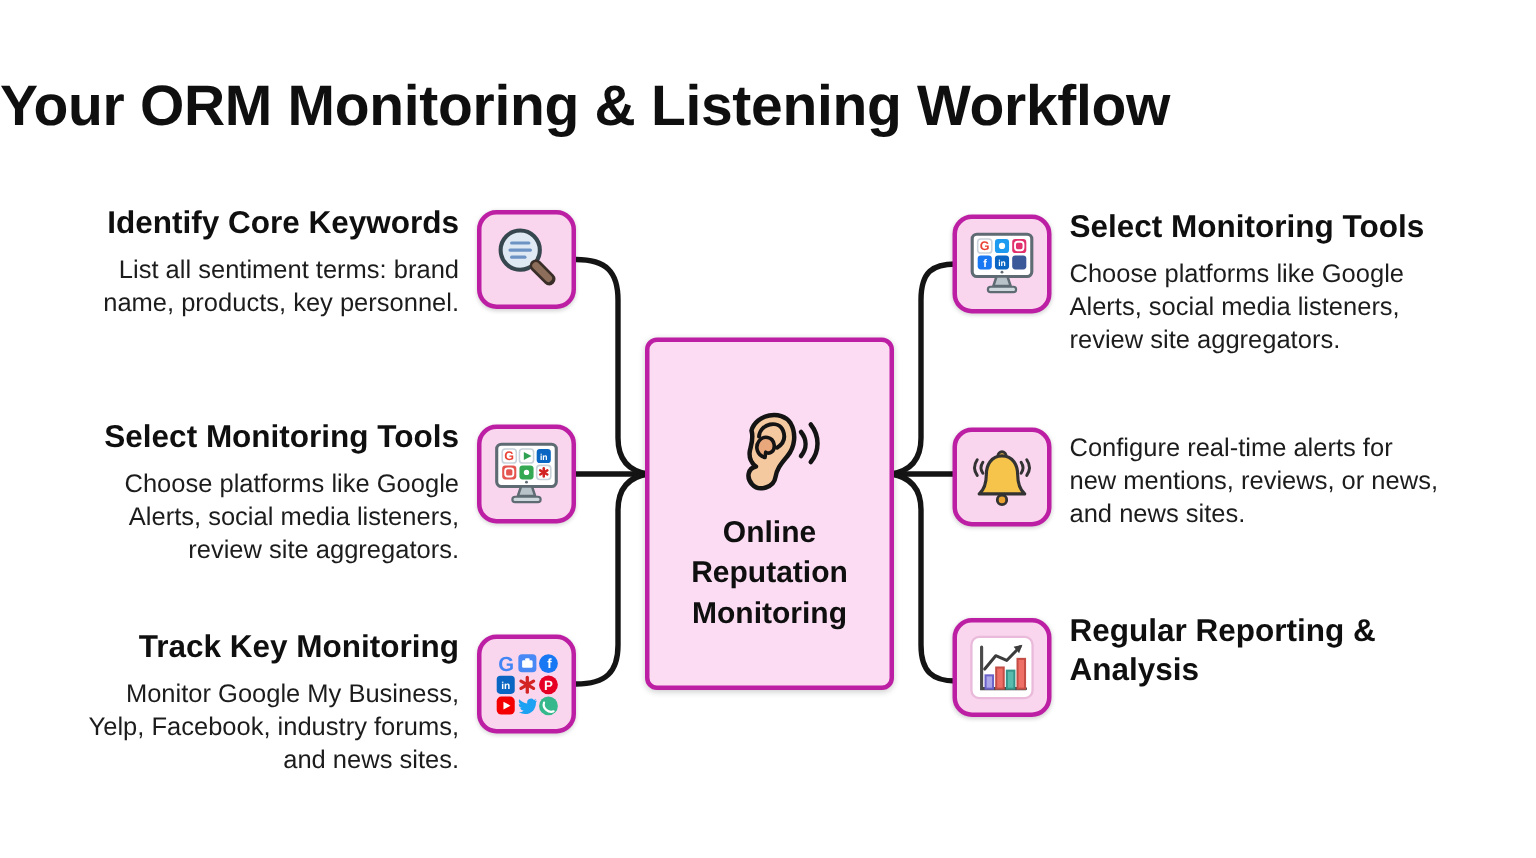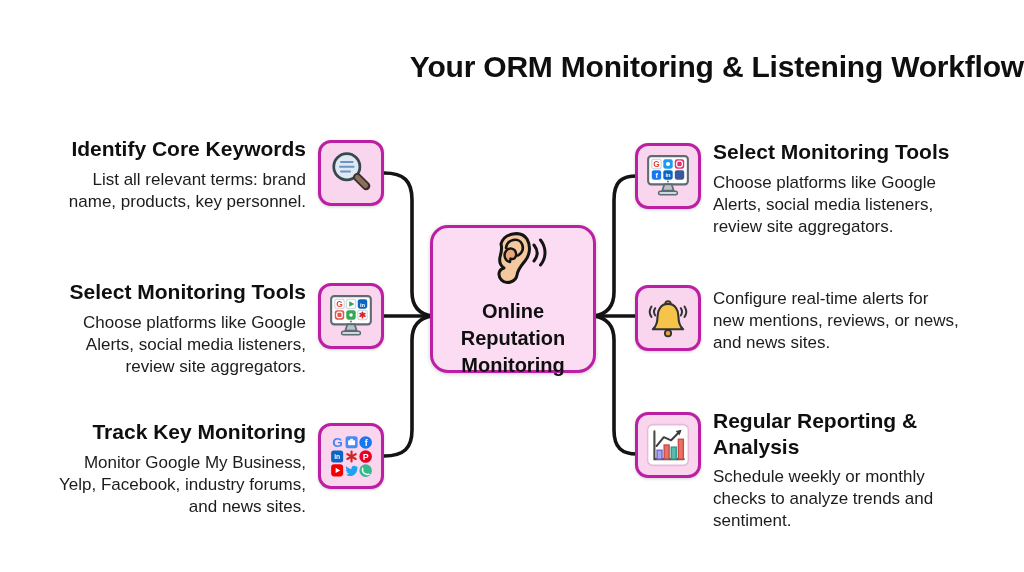--- a/index.html
+++ b/index.html
@@ -1,22 +1,22 @@
 <!DOCTYPE html>
 <html style="--accent: #bd1fa4; --node_fill: #fbdcf3; --tile_fill: #f9d6ee; --connector: #141414; --heading_text: #0f0f0f; --body_text: #1c1c1c;"><head>
 <meta charset="utf-8">
 <style>
   html,body{margin:0;padding:0;background:#fff;}
   .stage{
     position:relative;width:1024px;height:572px;background:#fff;overflow:hidden;
     font-family:"Liberation Sans","DejaVu Sans",sans-serif;color:var(--body_text,#1c1c1c);
   }
   .title{
-    position:absolute;top:50px;left:0;width:1024px;text-align:right;
-    font-size:30px;font-weight:700;color:var(--heading_text,#0f0f0f);letter-spacing:-.2px;margin:0;
+    position:absolute;top:50px;left:0;width:1024px;text-align:left;
+    font-size:38px;font-weight:700;color:var(--heading_text,#0f0f0f);letter-spacing:-.2px;margin:0;
   }
   .connectors{position:absolute;inset:0;z-index:0;}
   .row{position:absolute;display:flex;gap:12px;align-items:flex-start;z-index:1;}
   .row-left{left:24px;width:360px;}
   .row-right{left:635px;width:372px;}
   .row .txt{flex:1;min-width:0;}
   .row-left .txt{text-align:right;}
   .row-right .txt{text-align:left;}
   .step-heading{
     margin:0;font-size:21px;font-weight:700;line-height:1.22;
@@ -24,22 +24,22 @@
   }
   .step-desc{
     margin:7px 0 0 0;font-size:17px;line-height:1.3;color:var(--body_text,#1c1c1c);white-space:pre-line;
   }
   .tile{
     flex:0 0 66px;width:66px;height:66px;margin-top:4px;box-sizing:border-box;
     border:3px solid var(--accent,#bd1fa4);border-radius:13px;background:var(--tile_fill,#f9d6ee);
     display:flex;align-items:center;justify-content:center;box-shadow:0 1px 3px rgba(0,0,0,.18);
   }
   .center-node{
-    position:absolute;left:430px;top:225px;width:166px;height:148px;box-sizing:border-box;z-index:1;
-    border:3.5px solid var(--accent,#bd1fa4);border-radius:18px;background:var(--node_fill,#fbdcf3);
+    position:absolute;left:430px;top:225px;width:166px;height:235px;box-sizing:border-box;z-index:1;
+    border:3.5px solid var(--accent,#bd1fa4);border-radius:8px;background:var(--node_fill,#fbdcf3);
     display:flex;flex-direction:column;align-items:center;justify-content:center;
     box-shadow:0 1px 4px rgba(0,0,0,.2);
   }
   .center-label{
     margin-top:2px;text-align:center;font-size:20px;font-weight:700;line-height:1.35;
     color:var(--heading_text,#0f0f0f);white-space:pre-line;
   }
   svg text{font-family:"Liberation Sans","DejaVu Sans",sans-serif;}
 </style>
 </head>
@@ -56,21 +56,21 @@
       <path d="M384 456 C404 456 412 448 412 430 L412 340 C412 326 419 318 432 316"></path>
       <path d="M594 316 C607 314 614 306 614 292 L614 200 C614 181 622 176 637 176"></path>
       <path d="M594 316 H637"></path>
       <path d="M594 316 C607 318 614 326 614 340 L614 430 C614 448 622 454 637 454"></path>
     </g>
   </svg>
 
   <div class="row row-left" style="top:136px">
     <div class="txt">
       <h3 class="step-heading">Identify Core Keywords</h3>
-      <p class="step-desc">List all relevant terms: brand
+      <p class="step-desc">List all sentiment terms: brand
 name, products, key personnel.</p>
     </div>
     <div class="tile">
       <svg viewBox="0 0 44 44" width="46" height="46">
         <circle cx="18" cy="16" r="12.5" fill="#dfe9f3" stroke="#37474f" stroke-width="2.6"></circle>
         <g stroke="#6d93c4" stroke-width="2" stroke-linecap="round">
           <line x1="12.5" y1="11.5" x2="23.5" y2="11.5"></line>
           <line x1="11.5" y1="16" x2="24.5" y2="16"></line>
           <line x1="12.5" y1="20.5" x2="21" y2="20.5"></line>
         </g>
@@ -223,19 +223,16 @@
         <rect x="18.3" y="22" width="4.8" height="13.5" fill="#ee6f66" stroke="#c44d45" stroke-width="1.3"></rect>
         <rect x="25.1" y="24" width="4.8" height="11.5" fill="#57bcae" stroke="#35958a" stroke-width="1.3"></rect>
         <rect x="31.9" y="16.5" width="4.8" height="19" fill="#ee6f66" stroke="#c44d45" stroke-width="1.3"></rect>
         <polyline points="11,23 18,14.5 25,17.5 33.5,8.8" stroke="#3c3c3c" stroke-width="1.9" fill="none" stroke-linecap="round" stroke-linejoin="round"></polyline>
         <path d="M35 7.5 l-5.6 1.2 3.5 4.2 z" fill="#3c3c3c"></path>
       </svg>
     </div>
     <div class="txt">
       <h3 class="step-heading">Regular Reporting &amp;
 Analysis</h3>
-      <p class="step-desc">Schedule weekly or monthly
-checks to analyze trends and
-sentiment.</p>
     </div>
   </div>
 
 </div>
 
 </body></html>

